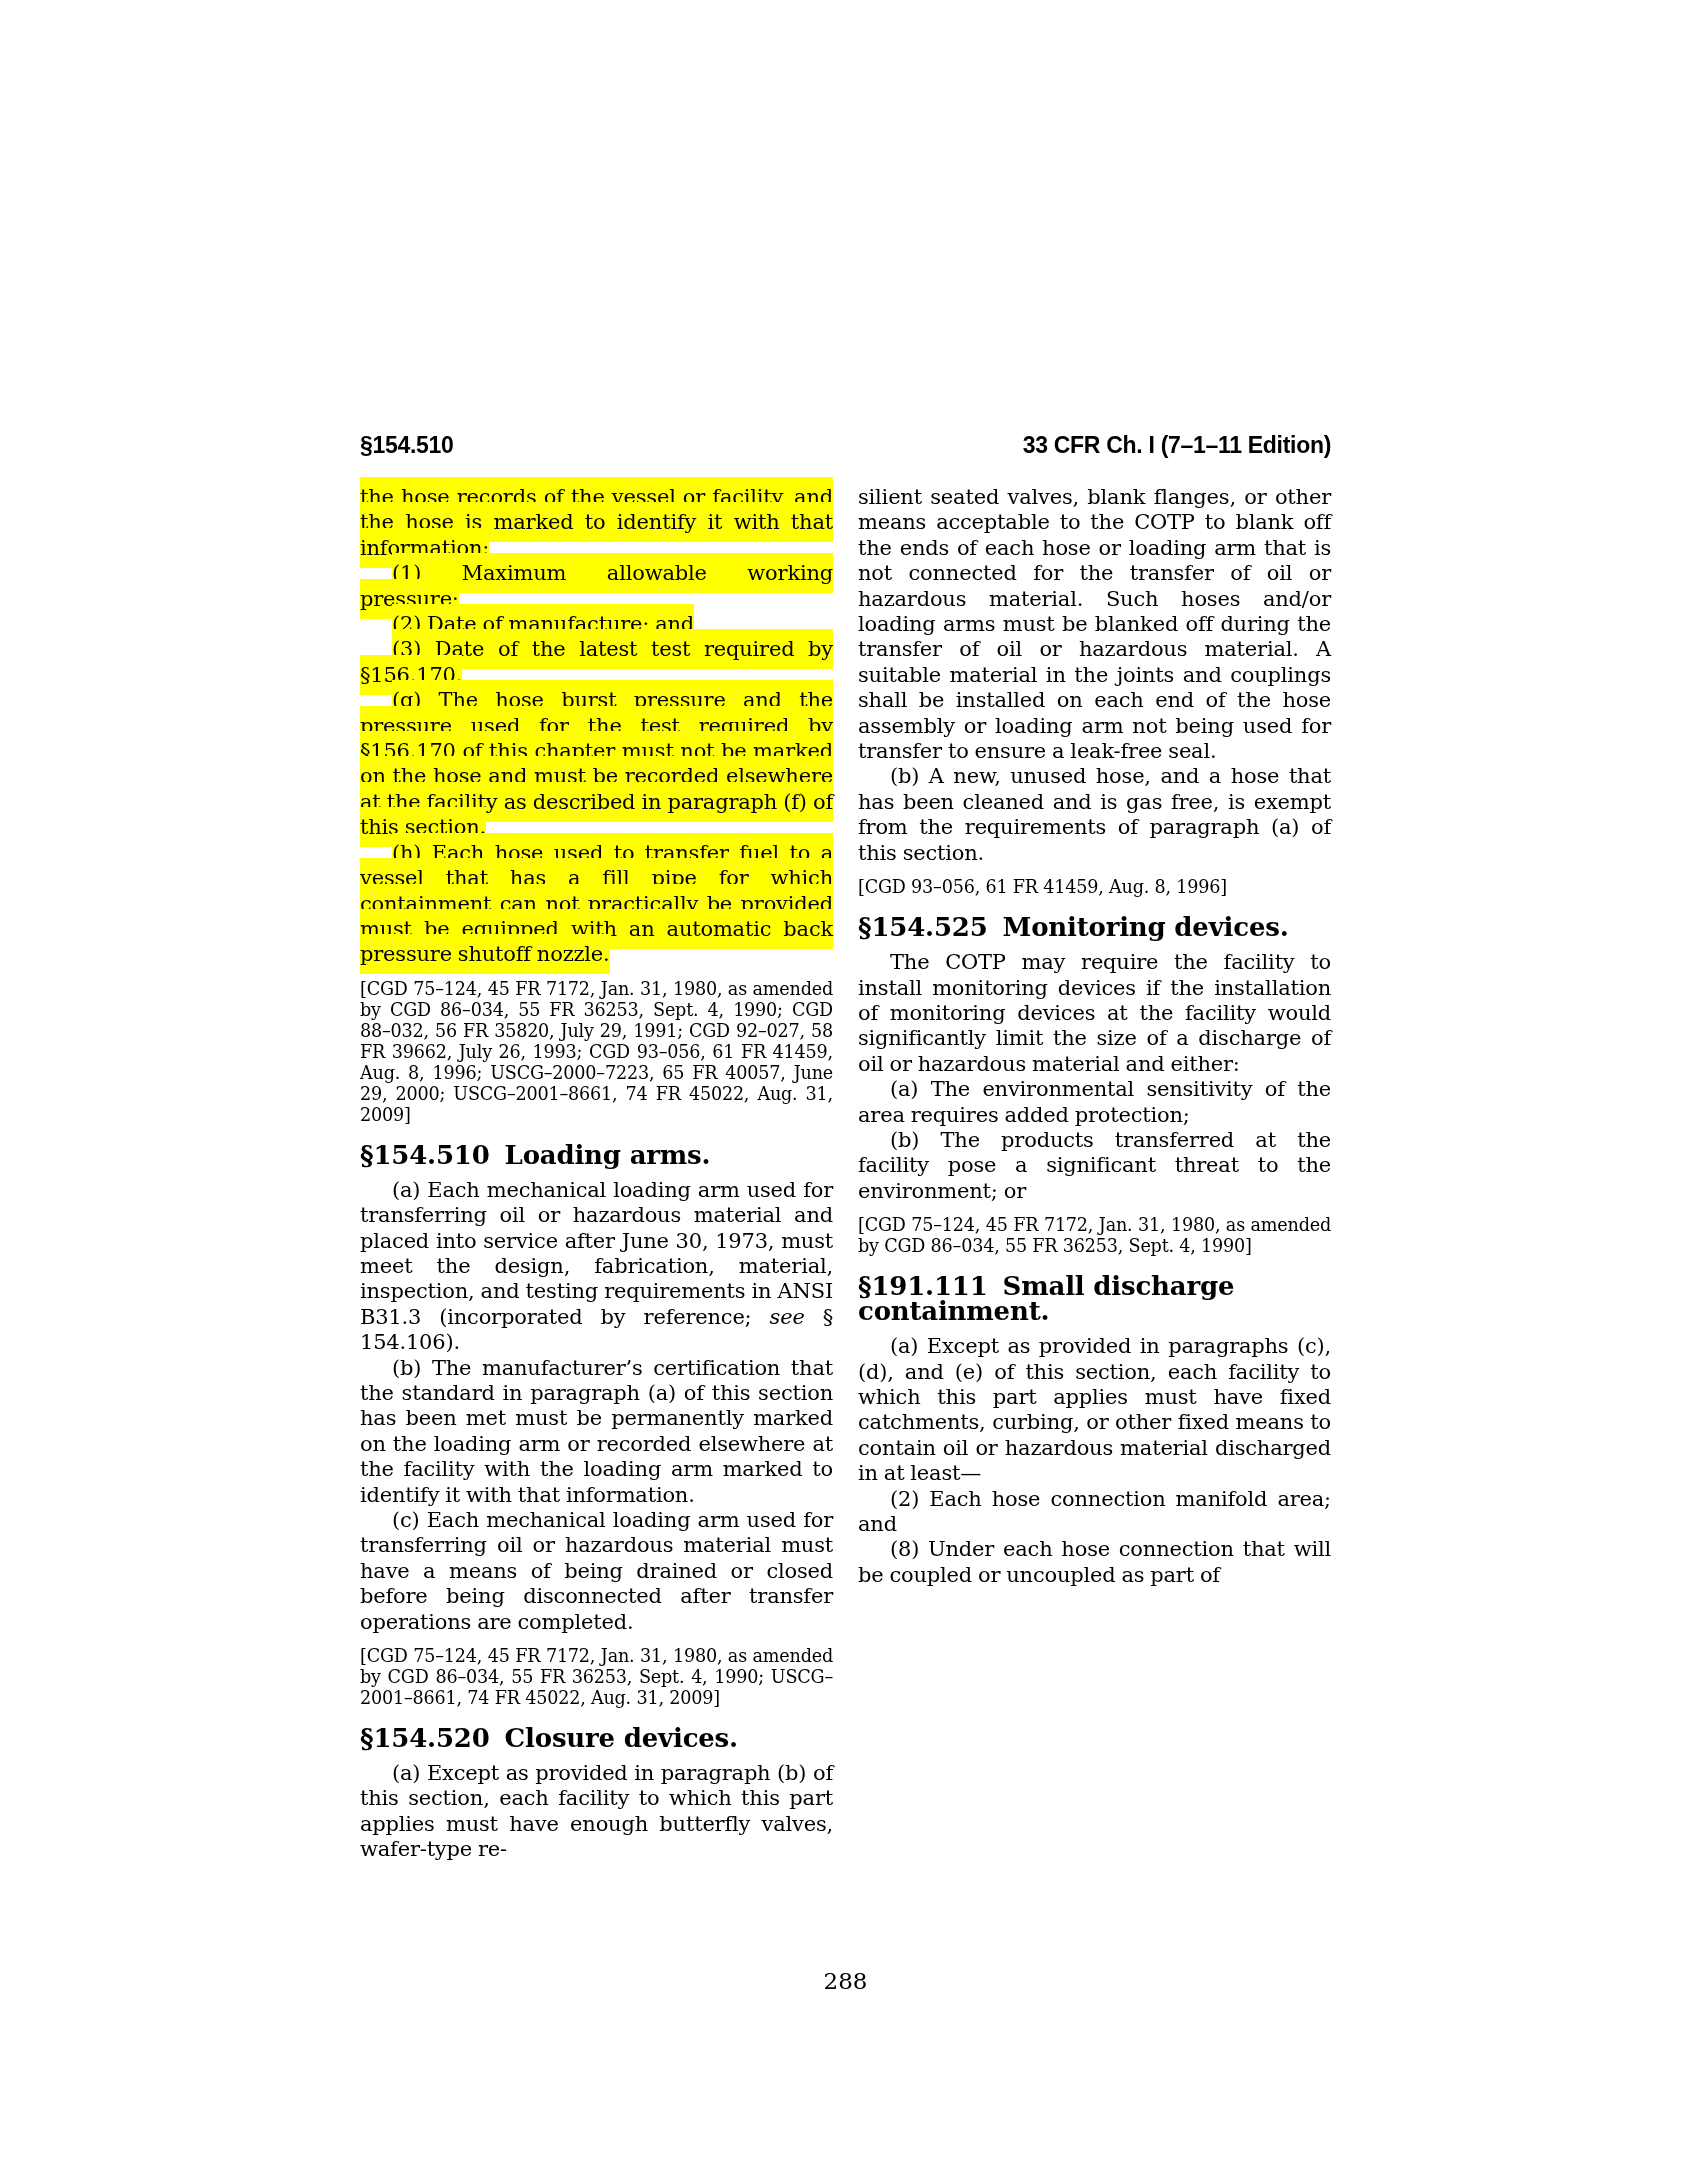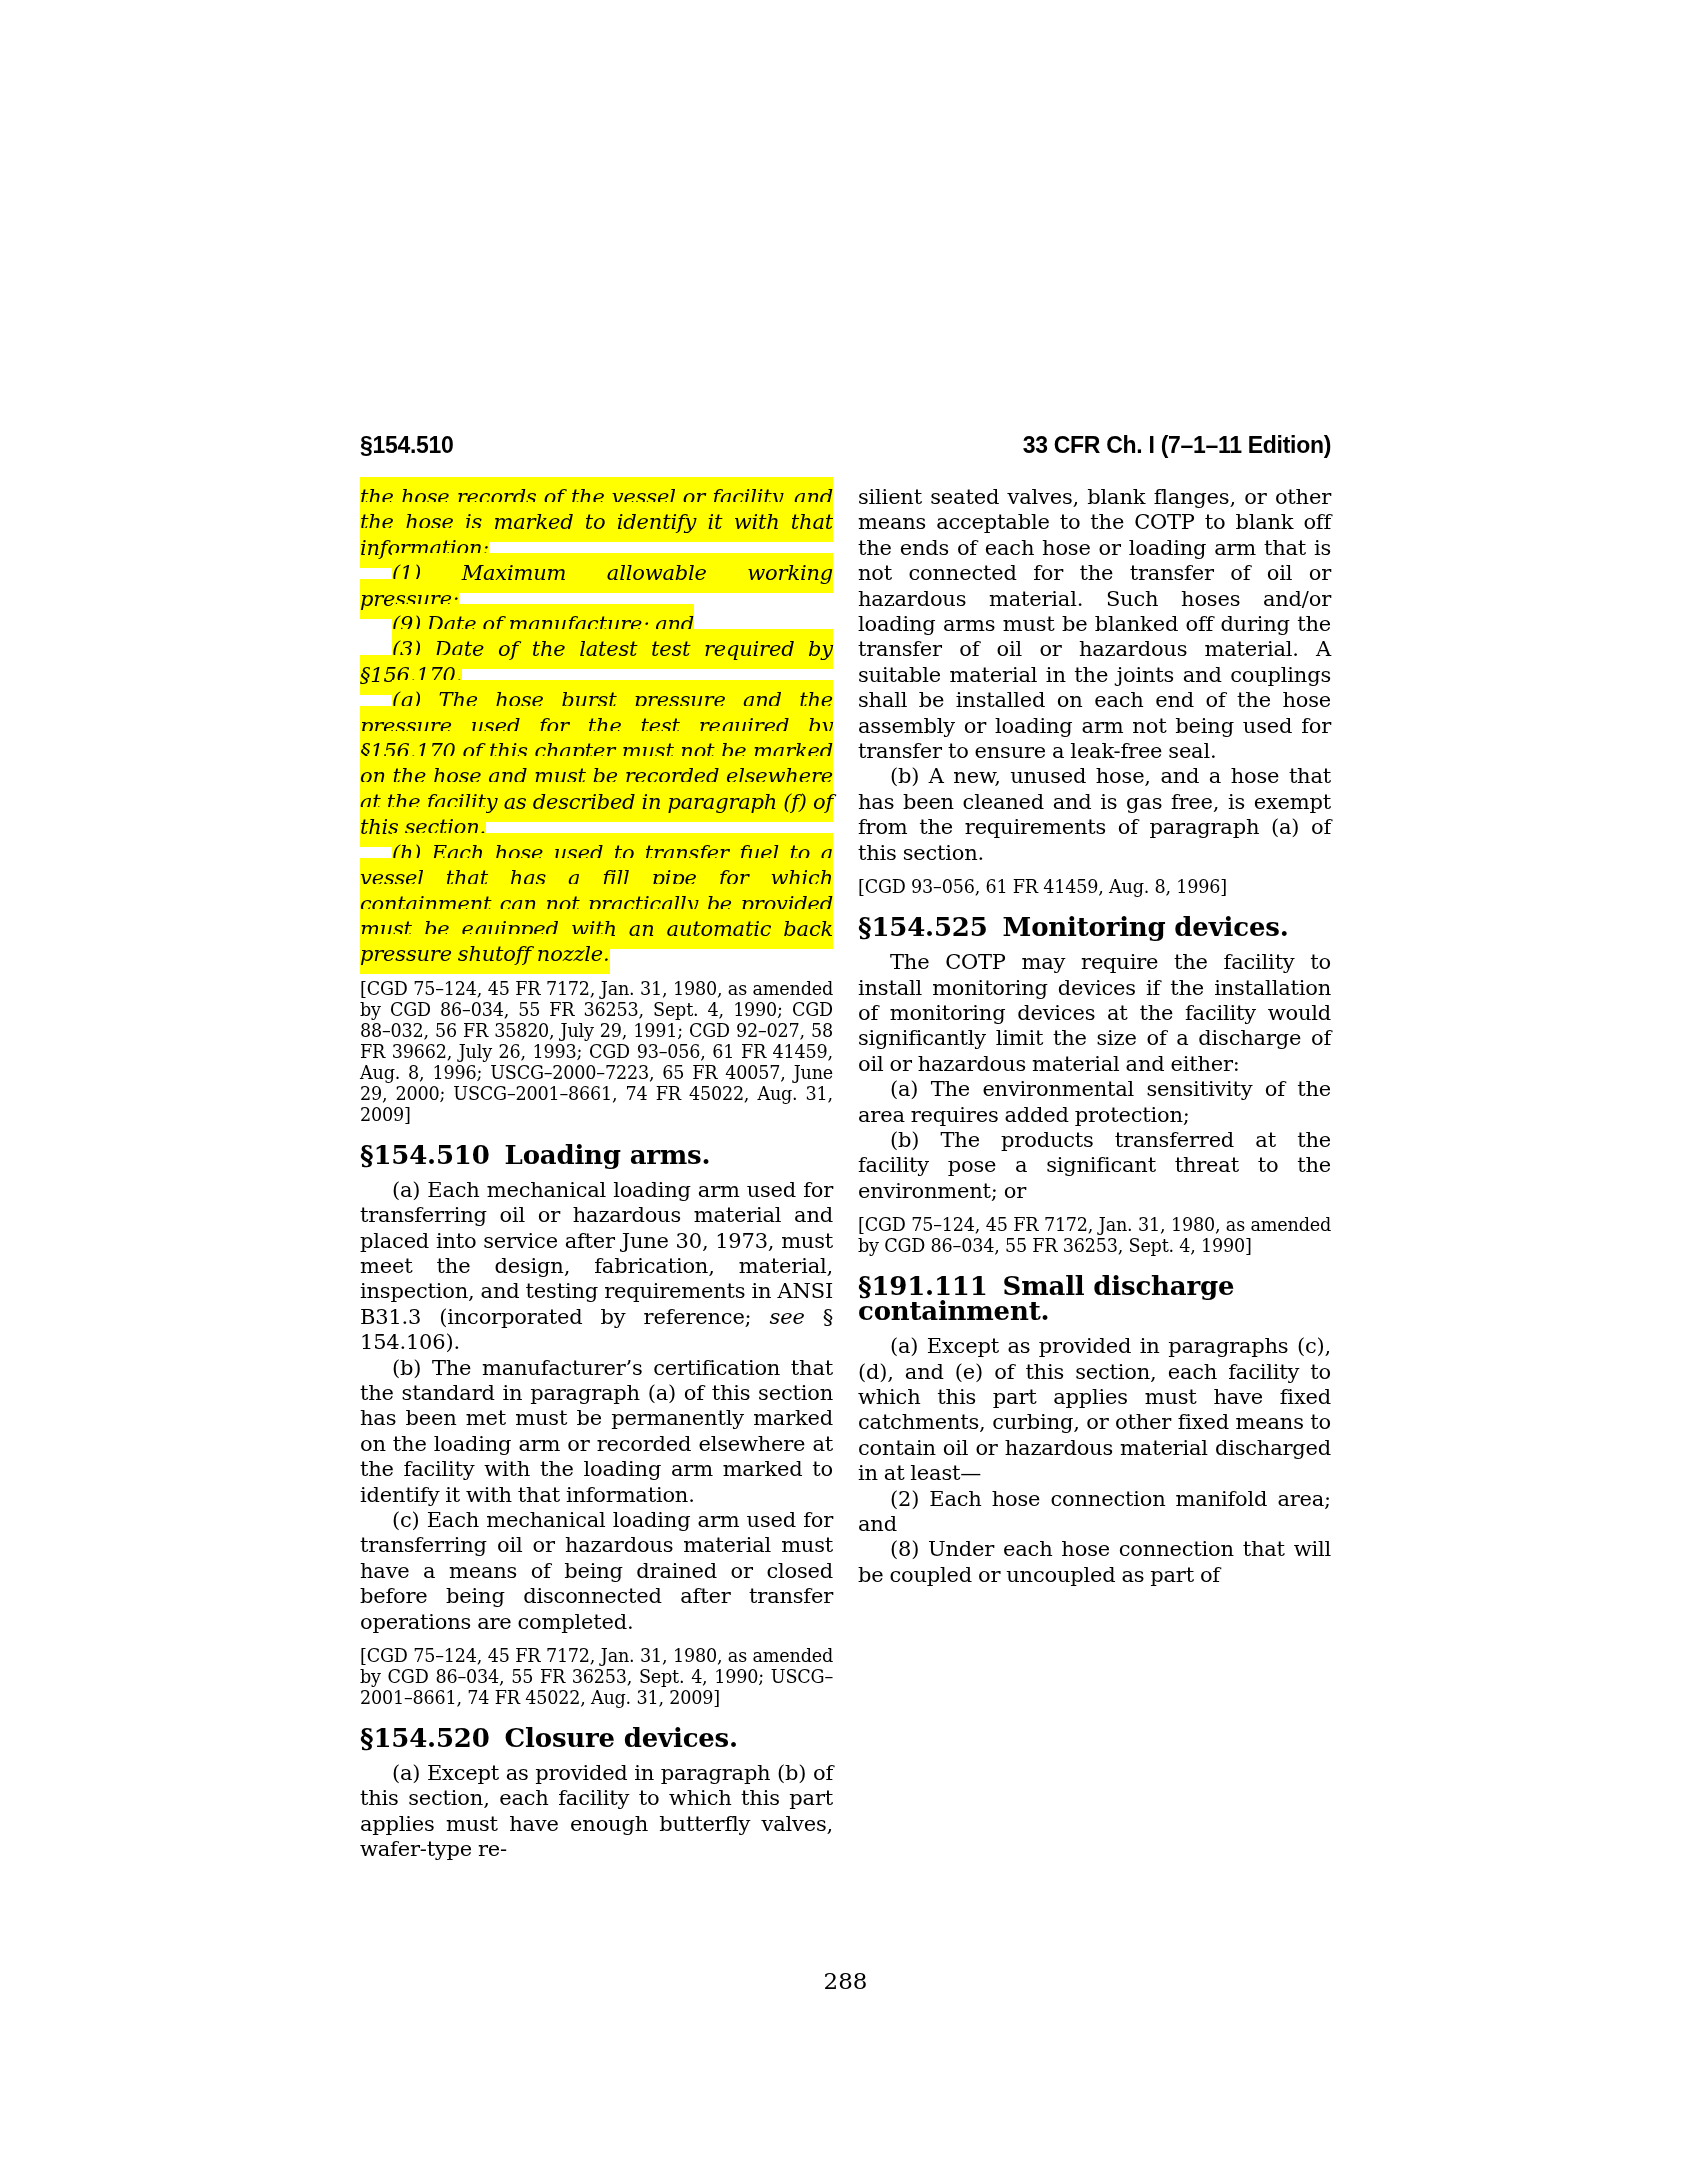--- a/index.html
+++ b/index.html
@@ -62,21 +62,20 @@
     font-size: 26px;
     line-height: 25px;
     font-weight: bold;
     text-align: left;
     letter-spacing: -0.2px;
   }
   .heading .num { margin-right: 15px; }
 
   .hl {
     padding: 8px 0;
-    font-style: italic;
   }
   .it { font-style: italic; }
 
   .pageno {
     position: absolute;
     top: 1968px;
     left: 360px;
     width: 971px;
     text-align: center;
     font-size: 23px;
@@ -89,21 +88,21 @@
 <div id="page">
 
   <div class="runhead">
     <span>§154.510</span>
     <span>33 CFR Ch. I (7–1–11 Edition)</span>
   </div>
 
   <div class="col col-left">
       <p class="para cont"><span class="hl" style="background-color: rgb(255, 255, 0);">the hose records of the vessel or facility, and the hose is marked to identify it with that information:</span></p>
       <p class="para"><span class="hl" style="background-color: rgb(255, 255, 0);">(1) Maximum allowable working pressure;</span></p>
-      <p class="para"><span class="hl" style="background-color: rgb(255, 255, 0);">(9) Date of manufacture; and</span></p>
+      <p class="para"><span class="hl" style="background-color: rgb(255, 255, 0);">(2) Date of manufacture; and</span></p>
       <p class="para"><span class="hl" style="background-color: rgb(255, 255, 0);">(3) Date of the latest test required by §156.170.</span></p>
       <p class="para"><span class="hl" style="background-color: rgb(255, 255, 0);">(g) The hose burst pressure and the pressure used for the test required by §156.170 of this chapter must not be marked on the hose and must be recorded elsewhere at the facility as described in paragraph (f) of this section.</span></p>
       <p class="para"><span class="hl" style="background-color: rgb(255, 255, 0);">(h) Each hose used to transfer fuel to a vessel that has a fill pipe for which containment can not practically be provided must be equipped with an automatic back pressure shutoff nozzle.</span></p>
       <p class="cite"><span>[CGD 75–124, 45 FR 7172, Jan. 31, 1980, as amended by CGD 86–034, 55 FR 36253, Sept. 4, 1990; CGD 88–032, 56 FR 35820, July 29, 1991; CGD 92–027, 58 FR 39662, July 26, 1993; CGD 93–056, 61 FR 41459, Aug. 8, 1996; USCG–2000–7223, 65 FR 40057, June 29, 2000; USCG–2001–8661, 74 FR 45022, Aug. 31, 2009]</span></p>
       <p class="heading"><span class="num">§154.510</span><span>Loading arms.</span></p>
       <p class="para"><span><span>(a) Each mechanical loading arm used for transferring oil or hazardous material and placed into service after June 30, 1973, must meet the design, fabrication, material, inspection, and testing requirements in ANSI B31.3 (incorporated by reference; </span><span class="it">see</span><span> § 154.106).</span></span></p>
       <p class="para"><span>(b) The manufacturer’s certification that the standard in paragraph (a) of this section has been met must be permanently marked on the loading arm or recorded elsewhere at the facility with the loading arm marked to identify it with that information.</span></p>
       <p class="para"><span>(c) Each mechanical loading arm used for transferring oil or hazardous material must have a means of being drained or closed before being disconnected after transfer operations are completed.</span></p>
       <p class="cite"><span>[CGD 75–124, 45 FR 7172, Jan. 31, 1980, as amended by CGD 86–034, 55 FR 36253, Sept. 4, 1990; USCG–2001–8661, 74 FR 45022, Aug. 31, 2009]</span></p>
       <p class="heading"><span class="num">§154.520</span><span>Closure devices.</span></p>

